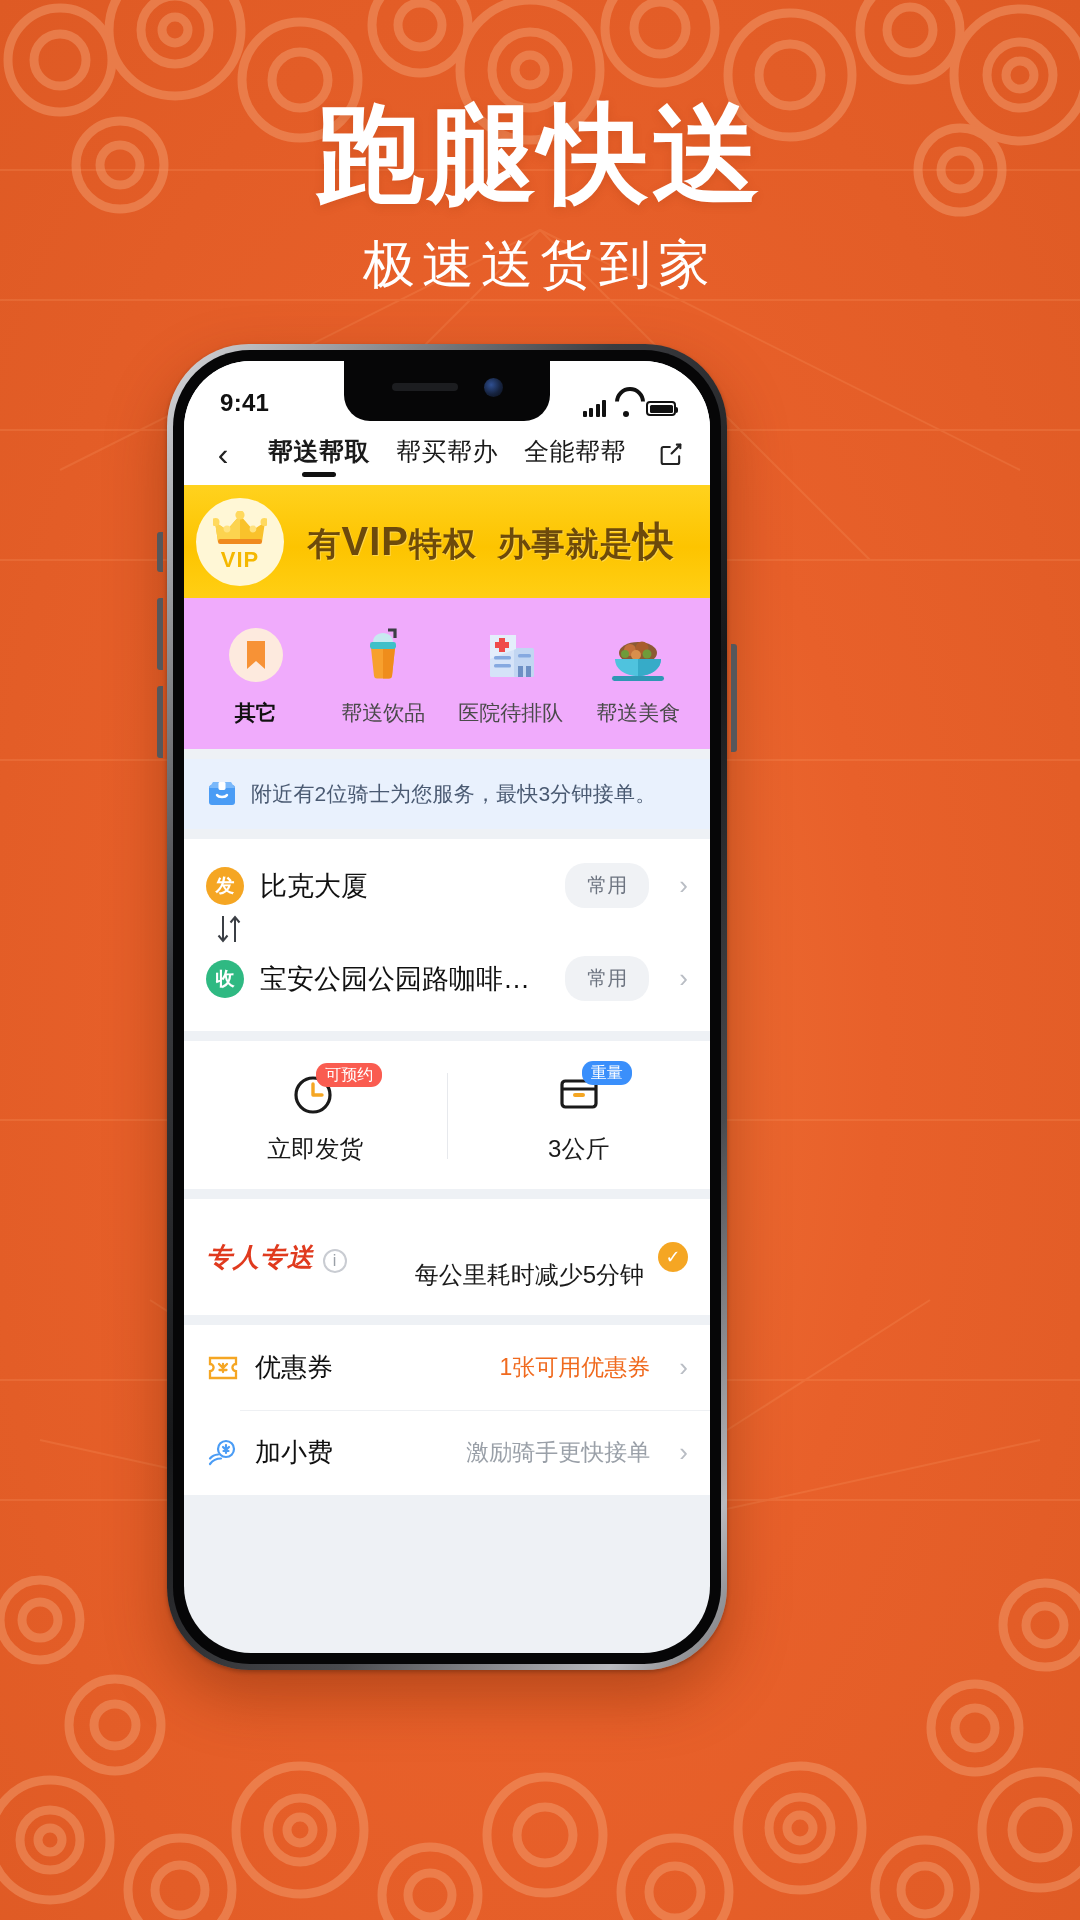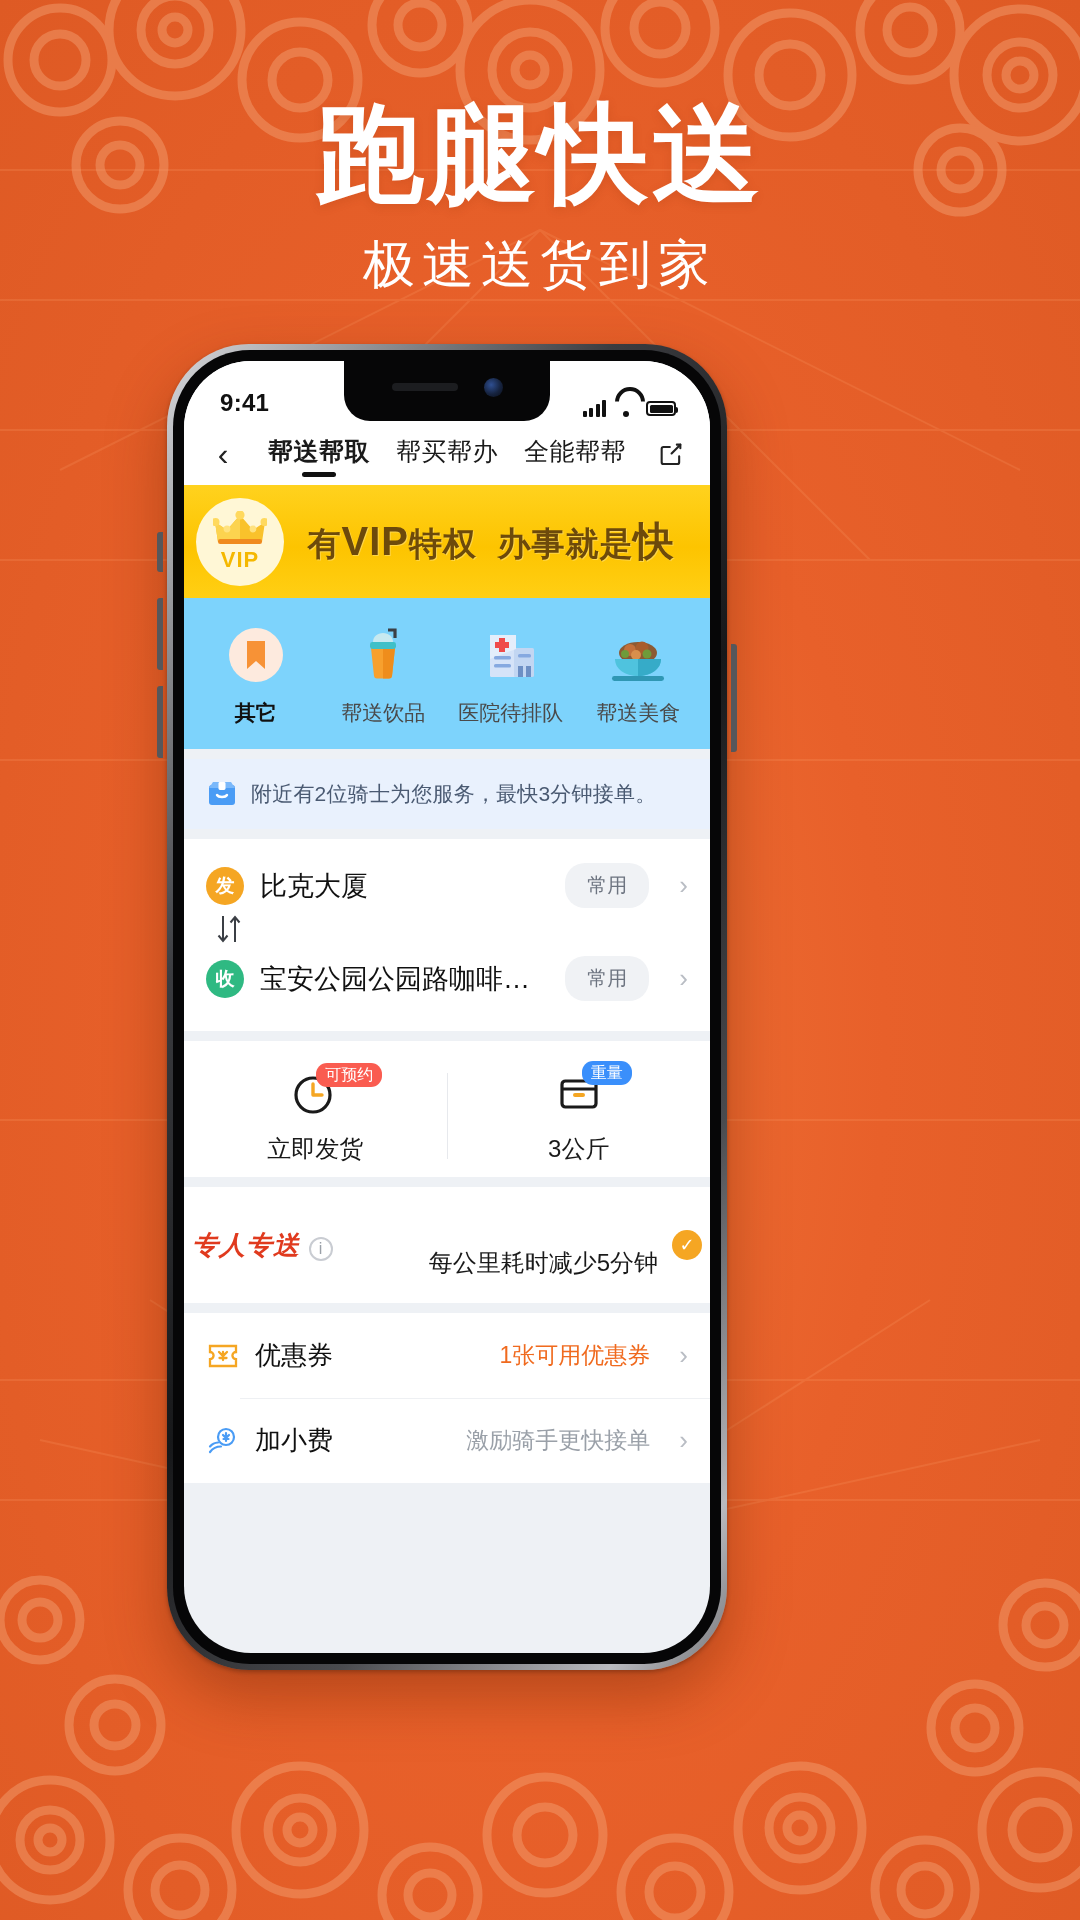--- a/index.html
+++ b/index.html
@@ -137,21 +137,21 @@
   .vip-word { font-size:22px; font-weight:bold; color:#f5b800; letter-spacing:1px; margin-top:2px;}
   .vip-text {
     flex:1; text-align:center; font-size:33px; font-weight:bold;
     color:#6d4a0b; letter-spacing:1px;
     text-shadow:1px 1px 0 rgba(255,255,255,.28);
   }
   .vip-text .big { font-size:40px; }
   .vip-text .em  { font-size:40px; }
 
   
-  .card { background:#7dd3fc;font-family:Liberation Mono, monospace; }
+  .card { background:#f0abfc;font-family:Liberation Mono, monospace; }
   .cats { display:flex; padding:26px 8px 22px; }
   .cat { flex:1; display:flex; flex-direction:column; align-items:center; gap:13px; cursor:pointer;}
   .cat-ico { width:62px; height:62px; display:flex; align-items:center; justify-content:center;}
   .cat-label { font-size:21px; color:#4a4a4a; }
   .cat.active .cat-label { color:#111; font-weight:bold; }
 
   
   .notice {
     background:#e9f1fd; display:flex; align-items:center; gap:13px;
     padding:17px 22px; margin-top:10px;
@@ -174,35 +174,35 @@
     white-space:nowrap; overflow:hidden; text-overflow:ellipsis;
   }
   .tag-common {
     background:#f0f2f5; color:#6d7480; font-size:20px;
     padding:9px 22px; border-radius:20px; flex:none;
   }
   .chev { color:#b9bdc4; font-size:26px; margin-left:14px; flex:none;}
   .swap { padding-left:30px; margin:-16px 0 -14px; cursor:pointer;}
 
   
-  .tw { display:flex; align-items:stretch; padding:26px 0 12px; }
+  .tw { display:flex; align-items:stretch; padding:26px 0 24px; }
   .tw-col { flex:1; display:flex; flex-direction:column; align-items:center; gap:14px; cursor:pointer; position:relative;}
   .tw-div { width:1px; background:#e7e9ed; margin:6px 0; }
   .tw-ico { position:relative; width:70px; height:52px; display:flex; align-items:center; justify-content:center;}
   .badge {
     position:absolute; font-size:16px; color:#fff; padding:4px 9px;
     border-radius:11px; white-space:nowrap; line-height:1;
   }
   .badge.red { background:#fa5c50; top:-4px; left:36px; }
   .badge.blue { background:#3a8ffb; top:-6px; left:38px; }
   .tw-label { font-size:24px; color:#1a1a1a; }
 
   
   .express {
-    display:flex; align-items:center; padding:24px 8px;
+    display:flex; align-items:center; padding:24px 22px;
   }
   .exp-badge {
     font-size:26px; font-weight:bold; color:#e03a1e; letter-spacing:1px;
     font-style:italic;
   }
   .info-i {
     width:24px; height:24px; border-radius:50%; border:2px solid #c9ccd2;
     color:#9aa0a8; font-size:16px; display:inline-flex; align-items:center;
     justify-content:center; margin-left:9px; font-style:normal; font-weight:normal;
   }

